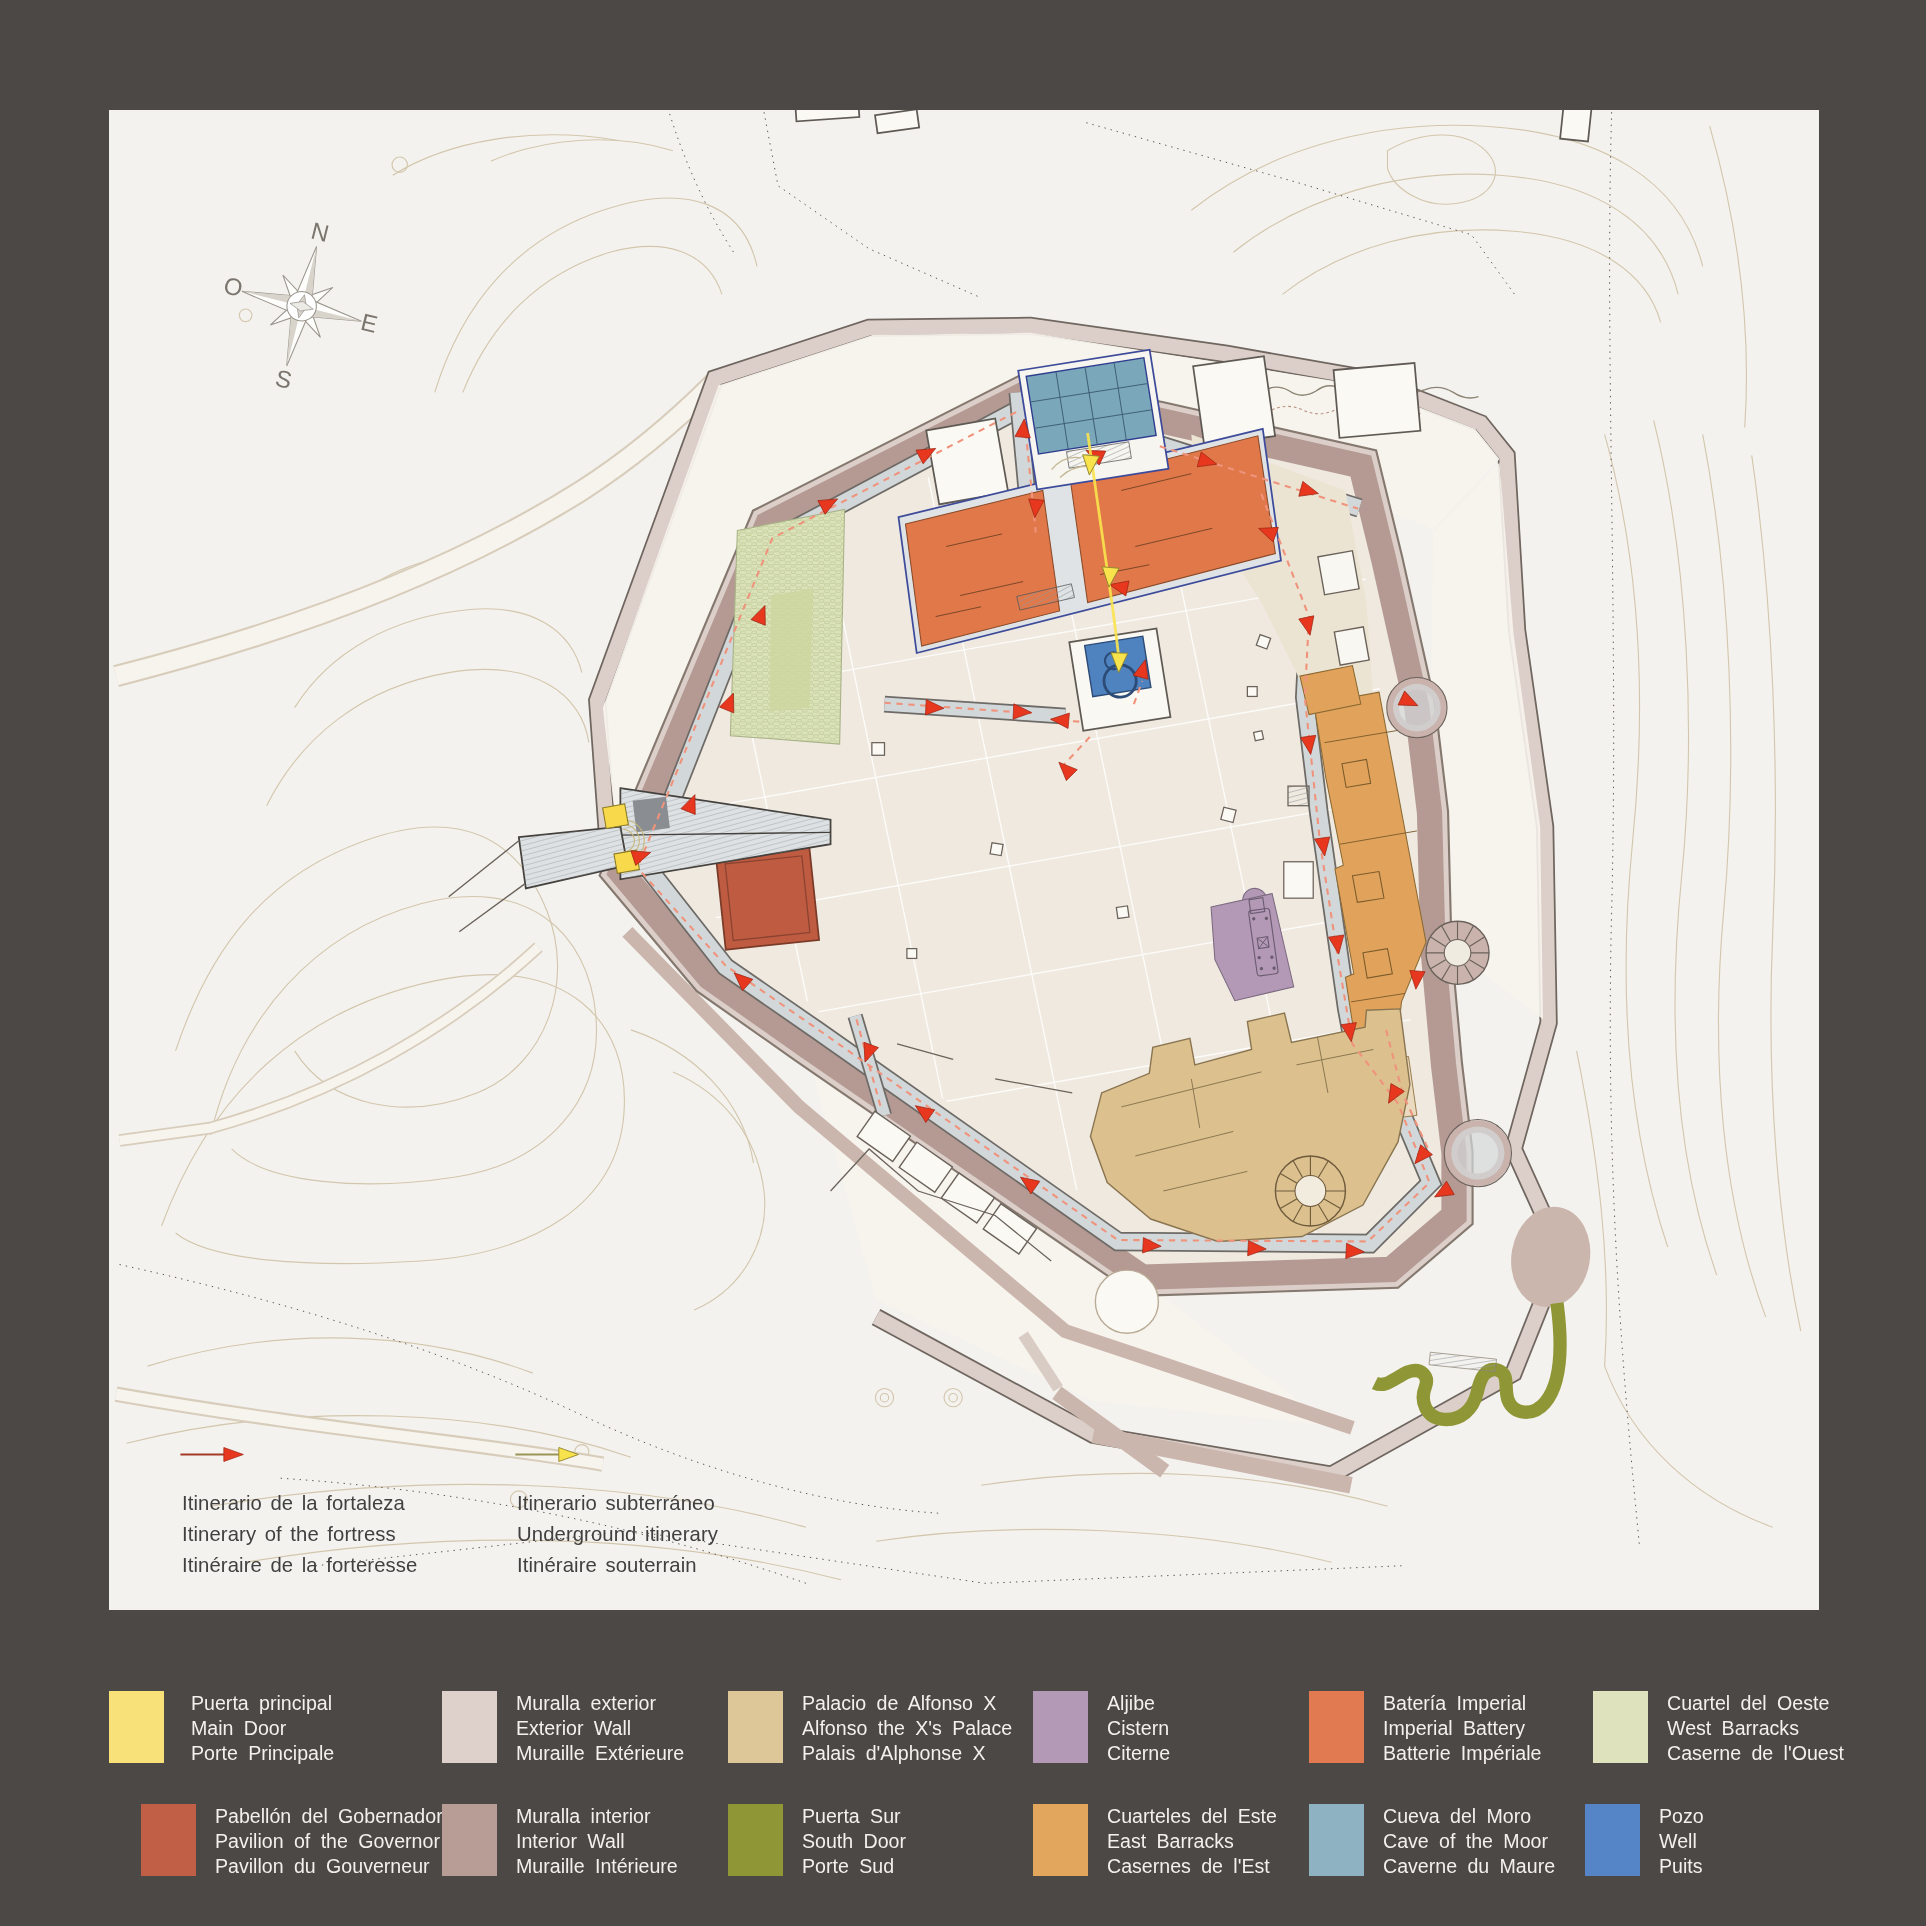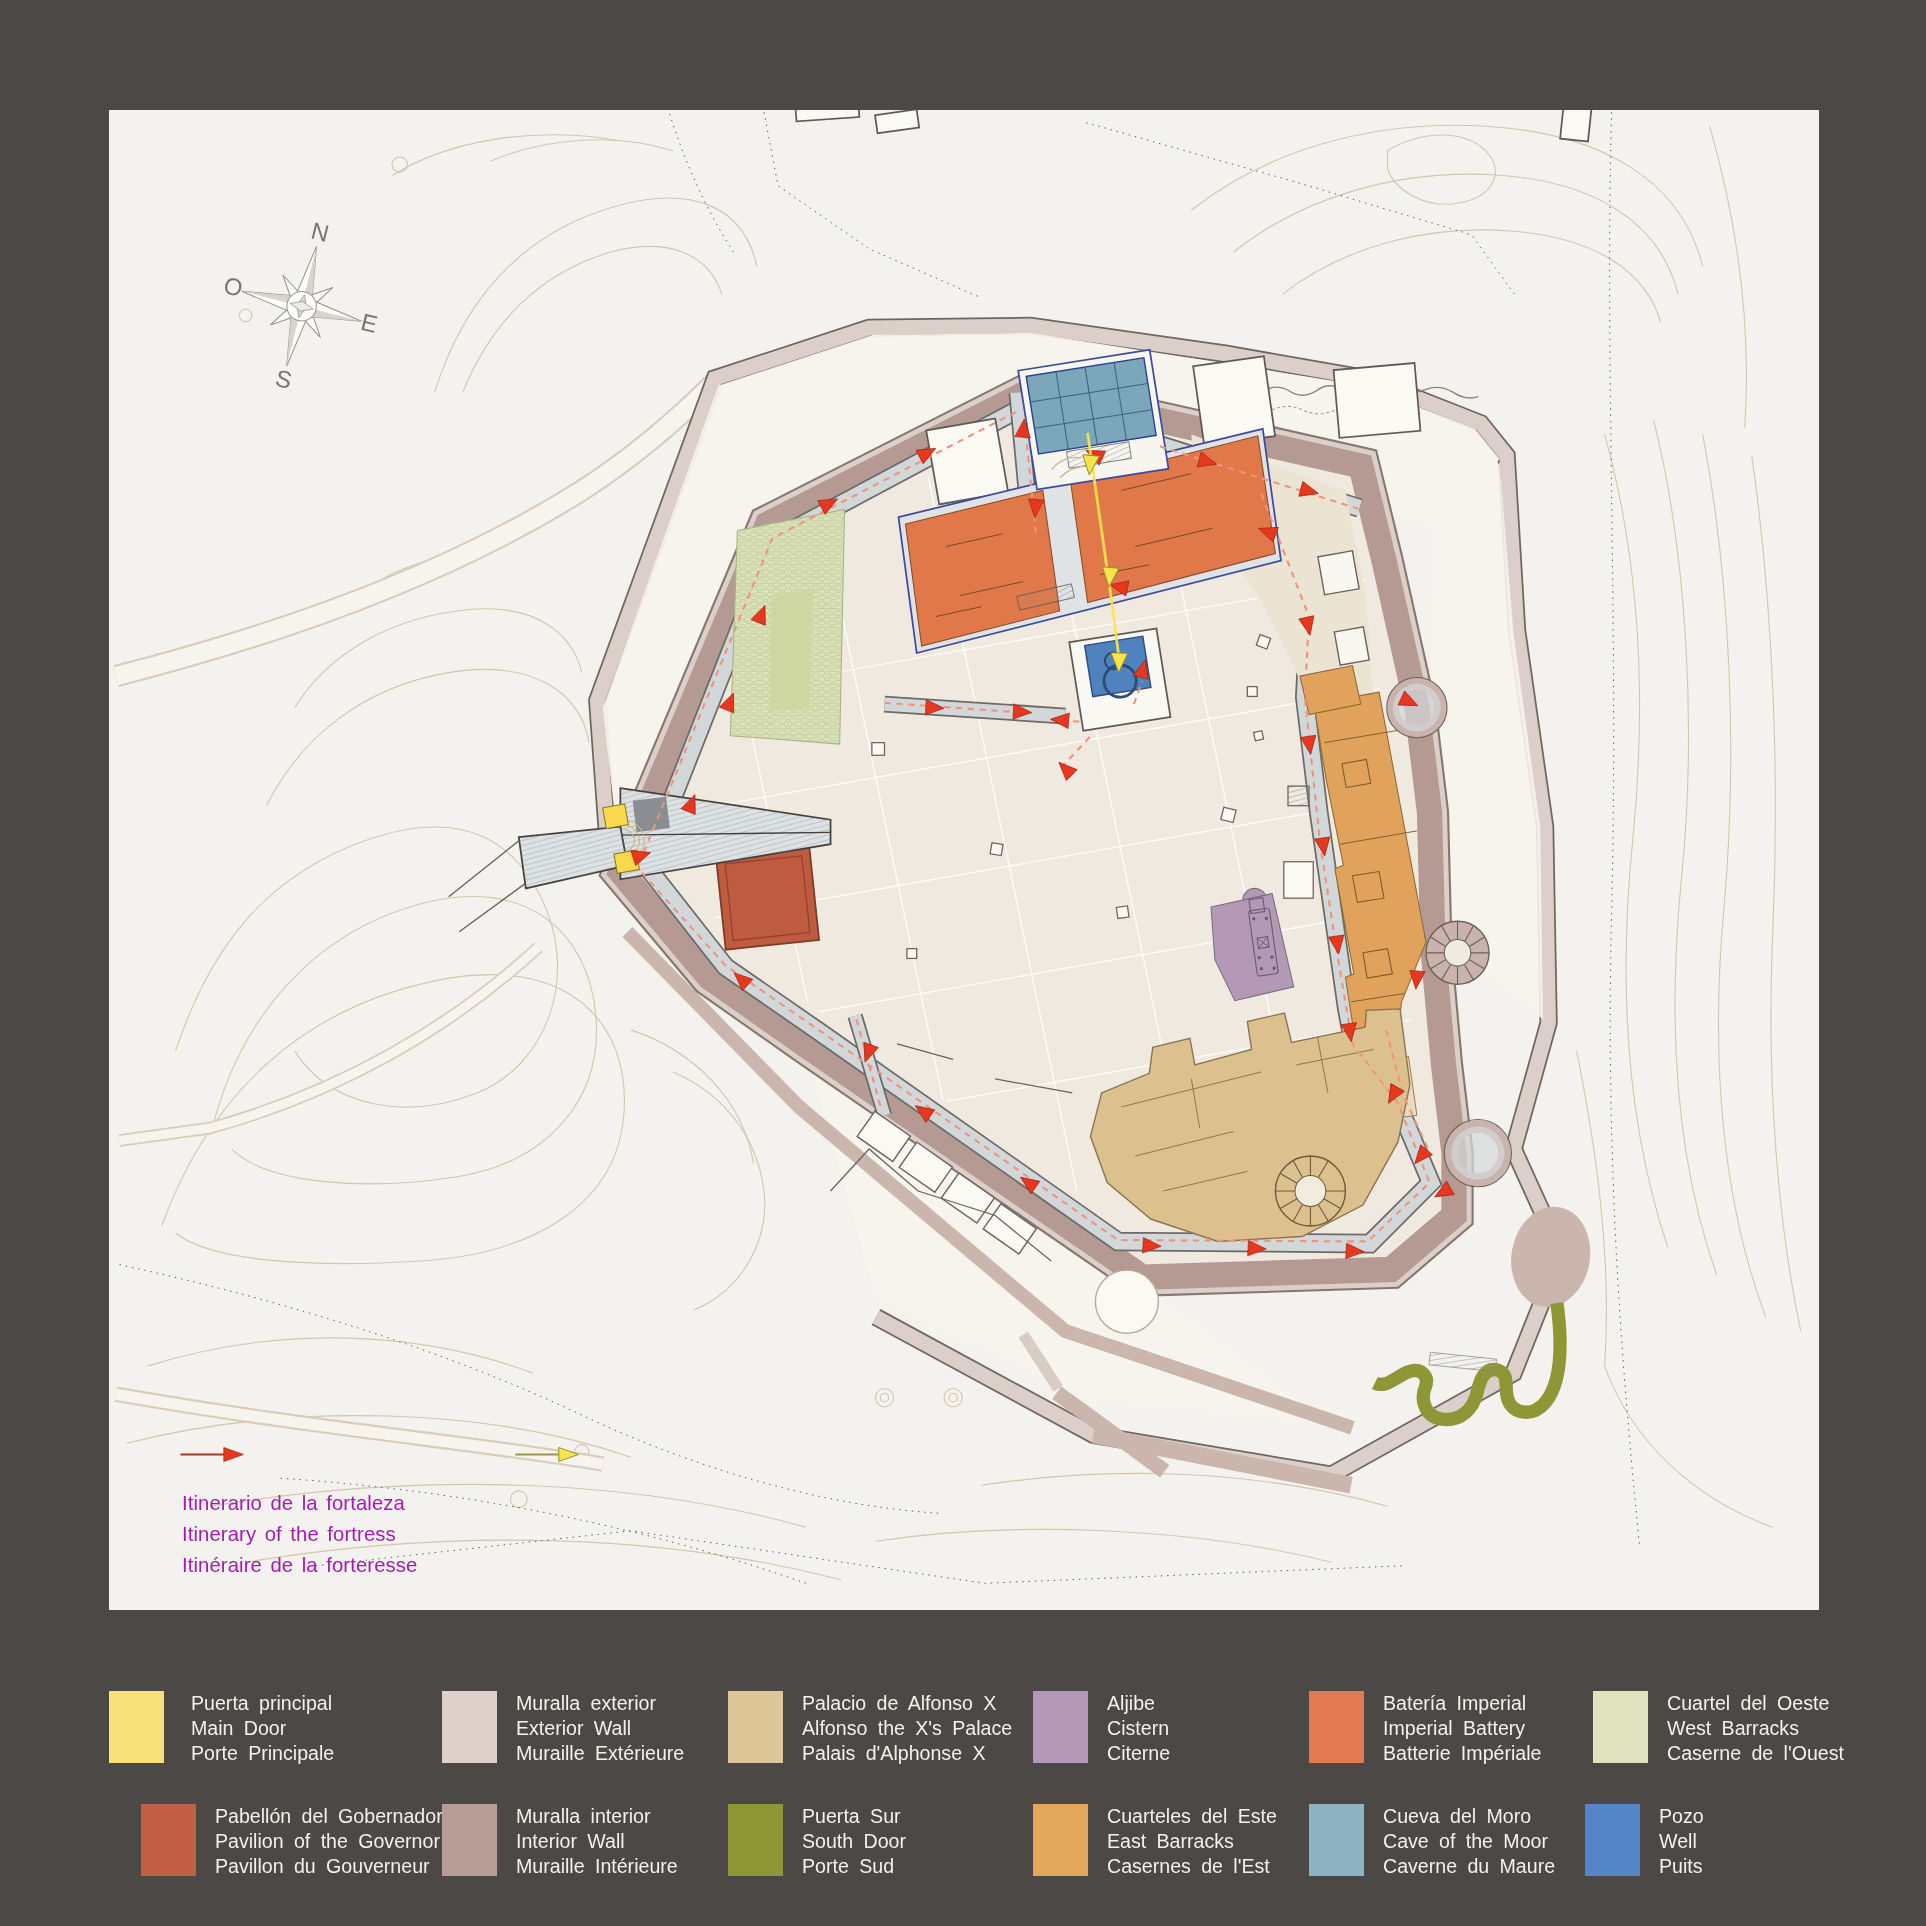--- a/index.html
+++ b/index.html
@@ -1,21 +1,21 @@
 <!DOCTYPE html>
 <html style="font-size:11.2px"><head>
 <meta charset="utf-8">
 <style>
   html,body{margin:0;padding:0;background:#4b4846;}
   .stage{position:relative;width:1926px;height:1926px;background:#4b4846;overflow:hidden;
          font-family:"Liberation Sans","DejaVu Sans",sans-serif;}
   .map-panel{position:absolute;left:109px;top:110px;width:1710px;height:1500px;background:#f4f2ee;}
   .map-panel svg{position:absolute;left:0;top:0;}
   
-  .it-block{position:absolute;color:#a21caf;font-size:20.3px;line-height:31px;letter-spacing:0.1px;word-spacing:2.8px;}
+  .it-block{position:absolute;color:#404040;font-size:20.3px;line-height:31px;letter-spacing:0.1px;word-spacing:2.8px;}
   .it-arrow{position:absolute;}
   
   .legend-item{position:absolute;display:flex;align-items:flex-start;}
   .swatch{width:55px;height:72px;flex:0 0 55px;}
   .legend-text{margin-left:19px;color:#f3f1ec;font-size:19.6px;line-height:25px;word-spacing:4.9px;white-space:nowrap;}
   .legend-text div{height:25px;}
 </style>
 </head>
 <body>
 
@@ -371,20 +371,25 @@
       <div>Itinerario de la fortaleza</div>
       <div>Itinerary of the fortress</div>
       <div>Itinéraire de la forteresse</div>
     </div>
     <div class="it-arrow" style="left:405px;top:1336px;">
       <svg width="70" height="17" viewBox="0 0 100 24">
           <line x1="2" y1="12" x2="66" y2="12" stroke="#9b9455" stroke-width="3"></line>
           <polygon points="64,2 92,12 64,22" fill="#f9e34c" stroke="#8f852e" stroke-width="1.3"></polygon>
         </svg>
     </div>
+    <div class="it-block" style="left:408px;top:1378px;">
+      <div>Itinerario subterráneo</div>
+      <div>Underground itinerary</div>
+      <div>Itinéraire souterrain</div>
+    </div>
   </div>
 
   <div>
     <div class="legend-item" style="left:109px;top:1691px;gap:8px;">
       <div class="swatch" style="background: rgb(249, 225, 122);"></div>
       <div class="legend-text">
           <div>Puerta principal</div>
           <div>Main Door</div>
           <div>Porte Principale</div>
         </div>

